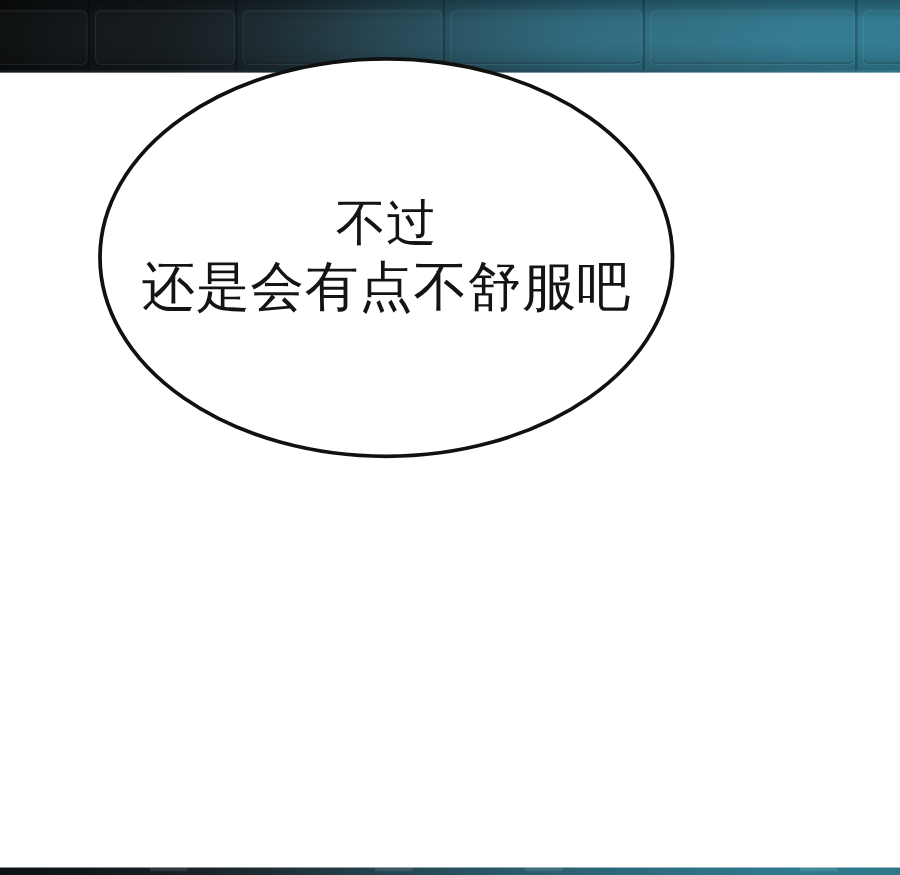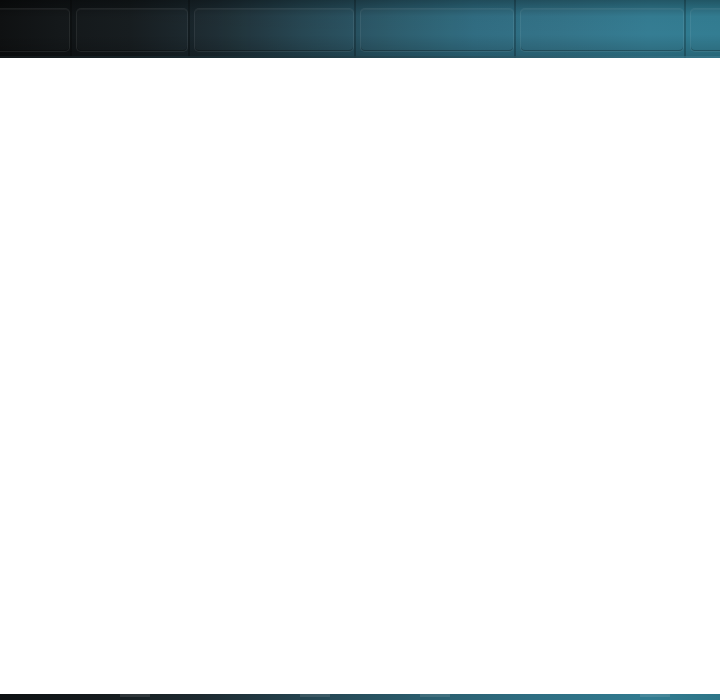--- a/index.html
+++ b/index.html
@@ -163,20 +163,29 @@
     <div class="seam" style="left:70px;"></div>
     <div class="seam" style="left:188px;"></div>
     <div class="seam" style="left:354px;"></div>
     <div class="seam" style="left:514px;"></div>
     <div class="seam" style="left:684px;"></div>
 
     <div class="ceiling-shade"></div>
     <div class="band-baseline"></div>
   </div>
 
+  <div class="balloon">
+    <svg viewBox="0 0 462 322" preserveAspectRatio="none">
+      <ellipse cx="231" cy="161" rx="229" ry="159" fill="#ffffff" stroke="#111111" stroke-width="3"></ellipse>
+    </svg>
+    <div class="balloon-text">
+      <span class="line-1">不过</span>
+      <span class="line-2">还是会有点不舒服吧</span>
+    </div>
+  </div>
 
   <div class="bottom-strip">
     <div class="nick" style="left:120px;"></div>
     <div class="nick" style="left:300px;"></div>
     <div class="nick" style="left:420px;"></div>
     <div class="nick" style="left:640px;"></div>
   </div>
 
 </div>
 

